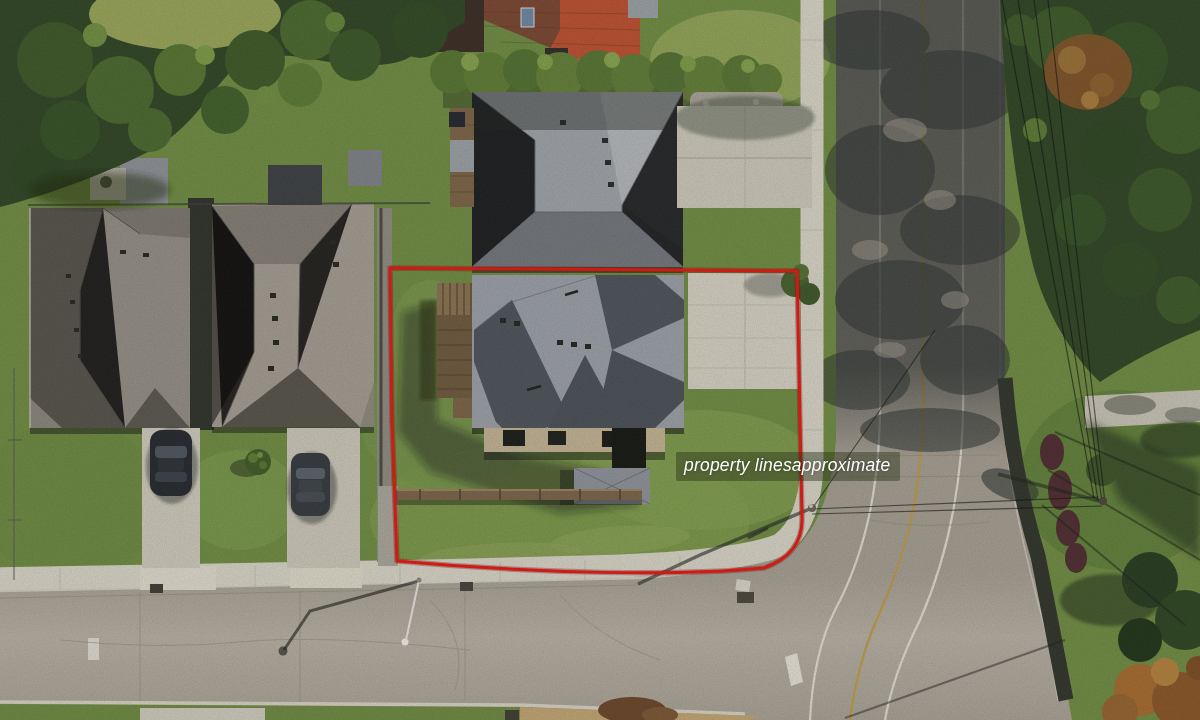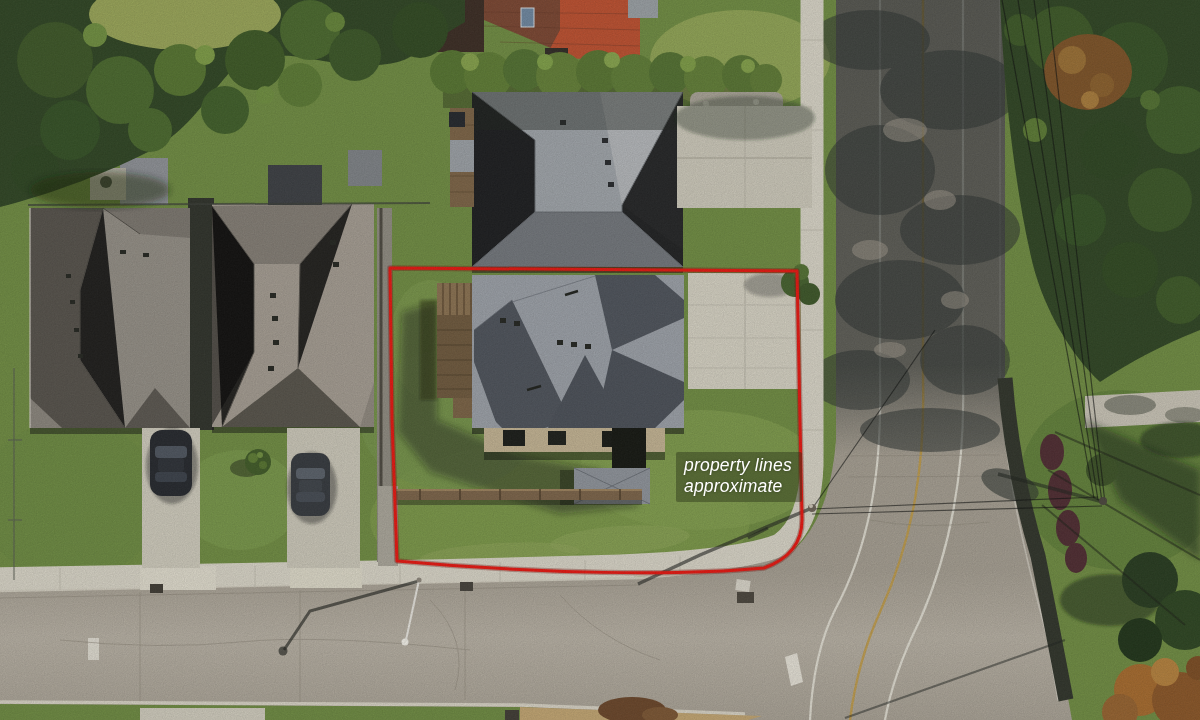--- a/index.html
+++ b/index.html
@@ -4,21 +4,21 @@
 <style>
   html,body{margin:0;padding:0;background:#1a1a1a;}
   .stage{position:relative;width:1200px;height:720px;overflow:hidden;font-family:"Liberation Sans",sans-serif;}
   .stage svg{position:absolute;inset:0;display:block;}
   .disclaimer{
     position:absolute;left:676px;top:452px;
     background:rgba(42,52,24,0.45);
     color:#ffffff;font-style:italic;font-size:17.5px;line-height:21px;
     padding:3px 10px 5px 8px;border-radius:2px;letter-spacing:0.2px;
     text-shadow:0 0 3px rgba(0,0,0,0.35);
-    display:flex;flex-direction:column;align-items:flex-start;white-space:nowrap;
+    display:flex;align-items:flex-start;white-space:nowrap;
   }
 </style>
 </head>
 <body>
 
 <div class="stage">
 <svg viewBox="0 0 1200 720" width="1200" height="720">
   <defs>
     <linearGradient id="roadGrad" x1="0" y1="570" x2="0" y2="720" gradientUnits="userSpaceOnUse">
       <stop offset="0" stop-color="#a59e91"></stop>

